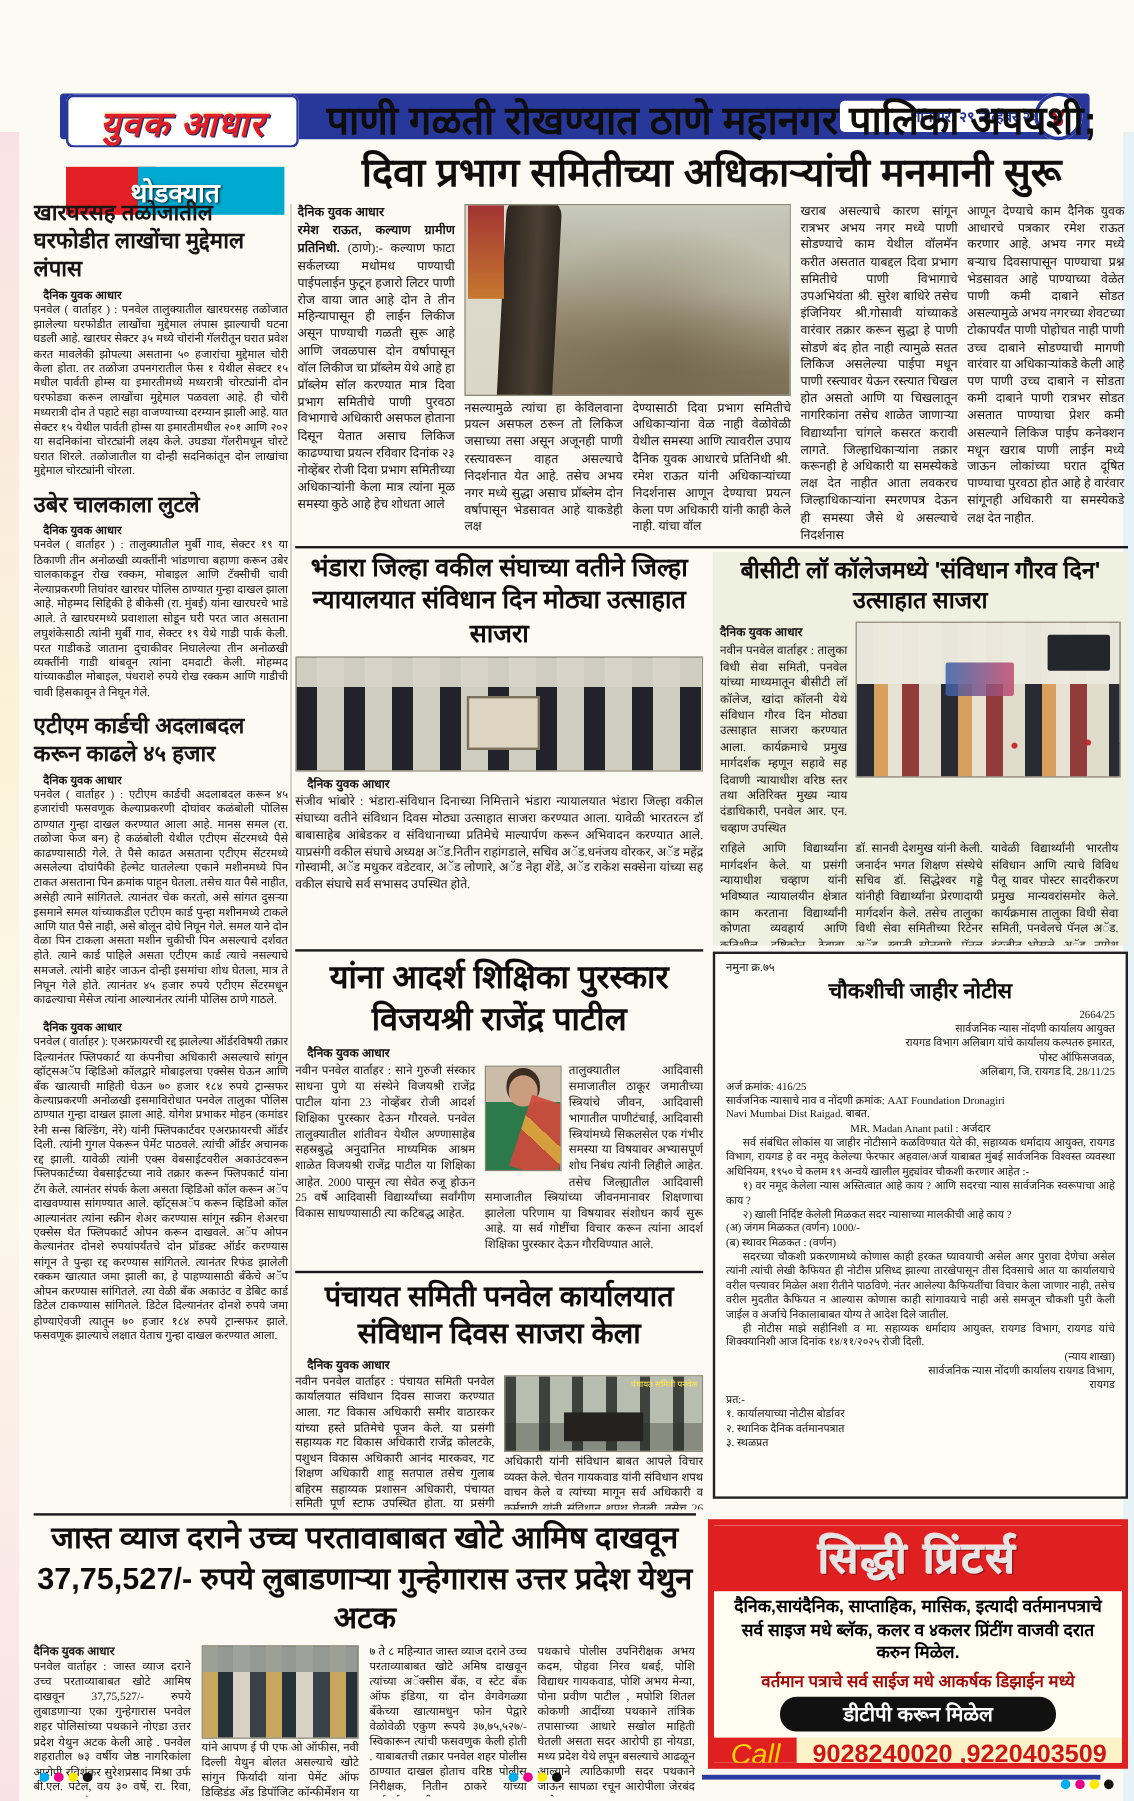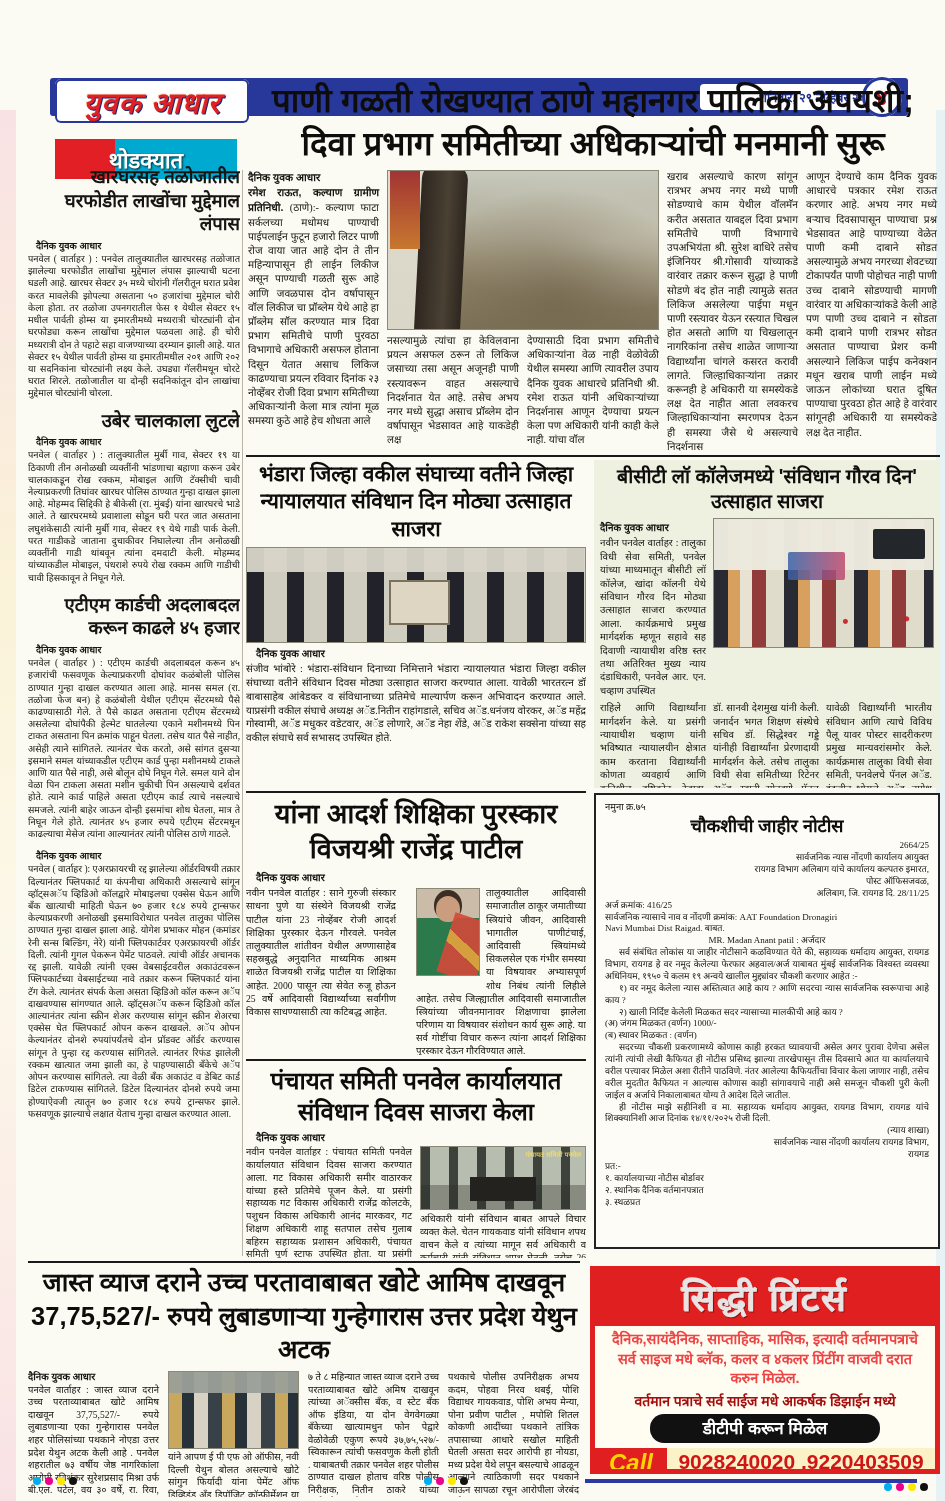--- a/index.html
+++ b/index.html
@@ -36,21 +36,21 @@
   
   .thodkyat { left:55px; top:139px; width:182px; height:40px;border-radius:15px; }
   .thodkyat .red  { position:absolute; left:0; top:0; width:75px; height:40px; background:#e31f26; }
   .thodkyat .teal { position:absolute; left:60px; top:0; width:122px; height:40px; background:#00a9cf; }
   .thodkyat .lbl  { position:absolute; left:0; top:0; width:100%; height:100%; display:flex; align-items:center; justify-content:center;
                     color:#fff; font-family:"Liberation Sans", sans-serif; font-weight:bold; font-size:22px; text-shadow:1px 1px 2px #00222c; }
 
   
   #sidebar { left:28px; top:163px; width:212px; height:1094px; overflow:hidden; }
   #sidebar .art { margin-bottom:9px; }
-  #sidebar h2 { font-family:"Liberation Sans", sans-serif; font-weight:bold; font-size:18.5px; line-height:1.28; text-align:right; margin:2px 0 3px; }
+  #sidebar h2 { font-family:"Liberation Sans", sans-serif; font-weight:bold; font-size:18.5px; line-height:1.28; text-align:left; margin:2px 0 3px; }
   #sidebar .bd { font-size:9.4px; line-height:1.3; text-align:justify; }
   #sidebar .byline { font-size:9.5px; margin:1px 0 1px 8px; }
 
   .vline { position:absolute; width:1px; background:#b9b5a8; }
 
   
   #main-head { left:248px; top:80px; width:690px; }
   #main-head .l { font-size:33px; line-height:1.3; }
   #main-art { left:248px; top:170px; width:690px; height:283px; display:flex; gap:8px; overflow:hidden; }
   #main-art .col { width:131px; flex:0 0 131px; font-size:10.3px; line-height:1.38; }
@@ -94,21 +94,21 @@
       linear-gradient(180deg, rgba(236,234,222,.98) 0 40%, rgba(236,234,222,0) 40%),
       repeating-linear-gradient(90deg,#2a2a33 0 14px,#d8a05e 14px 26px,#e8e2d2 26px 38px,#913b3b 38px 52px,#e0dccc 52px 70px),
       linear-gradient(180deg,#cfccc0 0 78%, #57504a 78% 100%);
   }
   .photo-bct::before { content:""; position:absolute; right:8px; top:10px; width:52px; height:30px; background:#23262b; border-radius:2px; }
   .photo-bct::after  { content:""; position:absolute; left:34%; top:26%; width:26%; height:22%;
       background:linear-gradient(90deg,#3762a8,#c24a6e); opacity:.85; border-radius:2px; }
 
   #vijaya { left:246px; top:797px; width:340px; height:258px; overflow:hidden; }
   #vijaya h2 { font-size:27px; line-height:1.3; }
-  #vijaya .cols { display:flex; gap:20px; margin-top:2px; }
+  #vijaya .cols { display:flex; gap:8px; margin-top:2px; }
   #vijaya .c1 { width:150px; flex:0 0 150px; font-size:9.7px; line-height:1.36; }
   #vijaya .c2 { flex:1; font-size:9.7px; line-height:1.36; }
   .photo-teacher { float:left; width:64px; height:88px; margin:2px 6px 3px 0; border:1px solid #8a8877; position:relative; overflow:hidden;
     background:linear-gradient(180deg,#cbbca9 0 34%, #2c7a4b 34% 100%);
   }
   .photo-teacher::before { content:""; position:absolute; left:50%; top:7px; transform:translateX(-50%);
       width:24px; height:26px; border-radius:50% 50% 45% 45%; background:#c99d7d; box-shadow:0 -4px 0 2px #3d2e24; }
   .photo-teacher::after { content:""; position:absolute; right:-6px; bottom:-4px; width:40px; height:62px;
       background:linear-gradient(25deg,#d4483a 0 40%, #e7a33b 40% 55%, #d4483a 55%); transform:rotate(18deg); opacity:.9; }
 
@@ -144,27 +144,27 @@
       linear-gradient(180deg, rgba(154,160,152,.95) 0 28%, rgba(154,160,152,0) 28%),
       repeating-linear-gradient(90deg,#c9a85e 0 13px,#27313a 13px 25px,#d8d2c4 25px 39px,#384048 39px 53px),
       linear-gradient(180deg,#9aa098 0 30%, #b9b4a4 30% 100%);
   }
 
   
   #ad { left:590px; top:1266px; width:350px; height:208px; background:#fffdf2; border:5px solid #e02020; overflow:hidden; }
   #ad .head { background:#e02020; padding:2px 0 4px; text-align:center; }
   #ad .head span { font-family:"Liberation Sans", sans-serif; font-weight:bold; font-size:36px; color:#e5e5e5;
        text-shadow:1px 1px 0 #8d0f0f, -1px -1px 0 #ffd9d9; letter-spacing:2px; }
-  #ad .l1 { color:#ef4444; font-family:"Liberation Sans", sans-serif; font-weight:bold; font-size:14.5px; line-height:1.35;
+  #ad .l1 { color:#000000; font-family:"Liberation Sans", sans-serif; font-weight:bold; font-size:14.5px; line-height:1.35;
        padding:4px 8px 0; text-align:center; }
   #ad .l2 { color:#a50d0d; font-family:"Liberation Sans", sans-serif; font-weight:bold; font-size:14px; padding:2px 6px 0; text-align:center; }
   #ad .pill { display:block; margin:4px auto 0; width:230px; background:#111; color:#fff; border-radius:14px;
        font-family:"Liberation Sans", sans-serif; font-weight:bold; font-size:17px; text-align:center; padding:2px 0 4px; }
   #ad .callrow { display:flex; margin-top:5px; }
-  #ad .call { background:#e02020; color:#ffd400; font-family:"Liberation Sans", sans-serif; font-weight:bold; font-style:italic;
+  #ad .call { background:#e02020; color:#ffd400; font-family:"Liberation Sans", sans-serif; font-weight:normal; font-style:italic;
        font-size:24px; padding:1px 14px 3px; }
   #ad .nums { flex:1; background:#fbf2c8; color:#d01515; font-family:"Liberation Sans", sans-serif; font-weight:bold;
        font-size:21px; text-align:center; padding-top:2px; white-space:nowrap; }
 
   .blue-line { position:absolute; left:585px; top:1479px; width:332px; height:4px; background:#2a3aa0; }
   .regmarks { position:absolute; display:flex; gap:4px; }
   .regmarks i { width:8px; height:8px; border-radius:50%; display:block; }
   .dot-c { background:#00aeef; } .dot-m { background:#ec008c; } .dot-y { background:#ffe800; } .dot-k { background:#111; }
 </style>
 </head>

